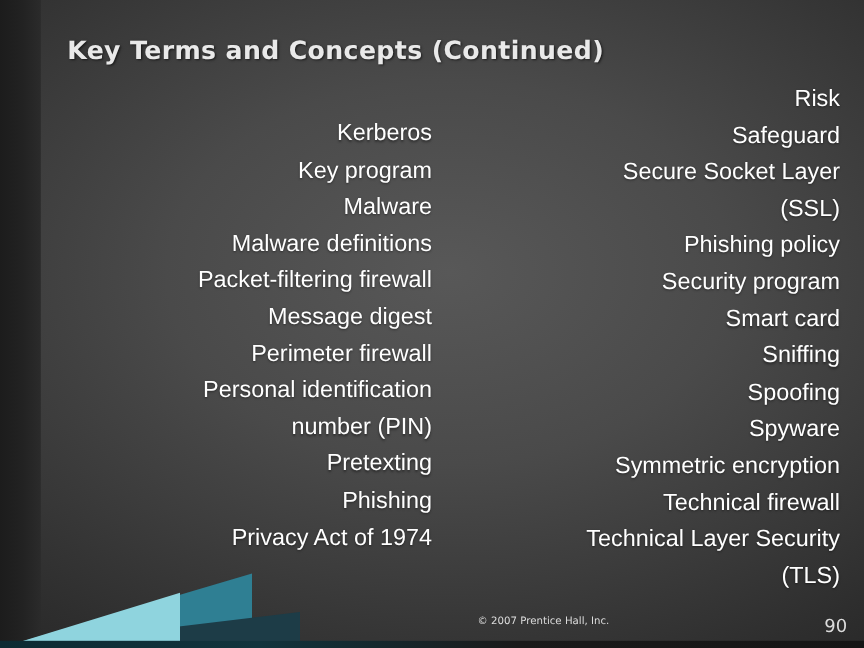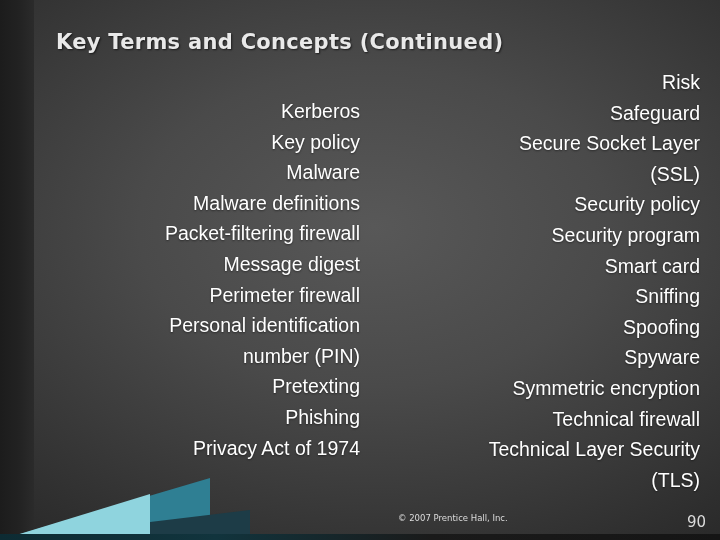--- a/index.html
+++ b/index.html
@@ -118,36 +118,36 @@
 </head>
 <body>
 
 <div class="slide">
   <div class="left-band"></div>
 
   <div class="title">Key Terms and Concepts (Continued)</div>
 
   <div class="col col-left">
       <div class="term"><span>Kerberos</span></div>
-      <div class="term"><span>Key policy</span></div>
+      <div class="term"><span>Key program</span></div>
       <div class="term"><span>Malware</span></div>
       <div class="term"><span>Malware definitions</span></div>
       <div class="term"><span>Packet-filtering firewall</span></div>
       <div class="term"><span>Message digest</span></div>
       <div class="term"><span>Perimeter firewall</span></div>
       <div class="term"><span>Personal identification</span><span class="cont">number (PIN)</span></div>
       <div class="term"><span>Pretexting</span></div>
       <div class="term"><span>Phishing</span></div>
       <div class="term"><span>Privacy Act of 1974</span></div>
     </div>
   <div class="col col-right">
       <div class="term"><span>Risk</span></div>
       <div class="term"><span>Safeguard</span></div>
       <div class="term"><span>Secure Socket Layer</span><span class="cont">(SSL)</span></div>
-      <div class="term"><span>Security policy</span></div>
+      <div class="term"><span>Phishing policy</span></div>
       <div class="term"><span>Security program</span></div>
       <div class="term"><span>Smart card</span></div>
       <div class="term"><span>Sniffing</span></div>
       <div class="term"><span>Spoofing</span></div>
       <div class="term"><span>Spyware</span></div>
       <div class="term"><span>Symmetric encryption</span></div>
       <div class="term"><span>Technical firewall</span></div>
       <div class="term"><span>Technical Layer Security</span><span class="cont">(TLS)</span></div>
     </div>
 

